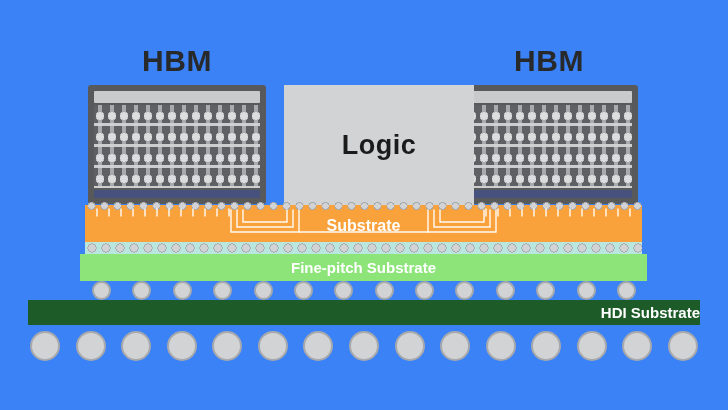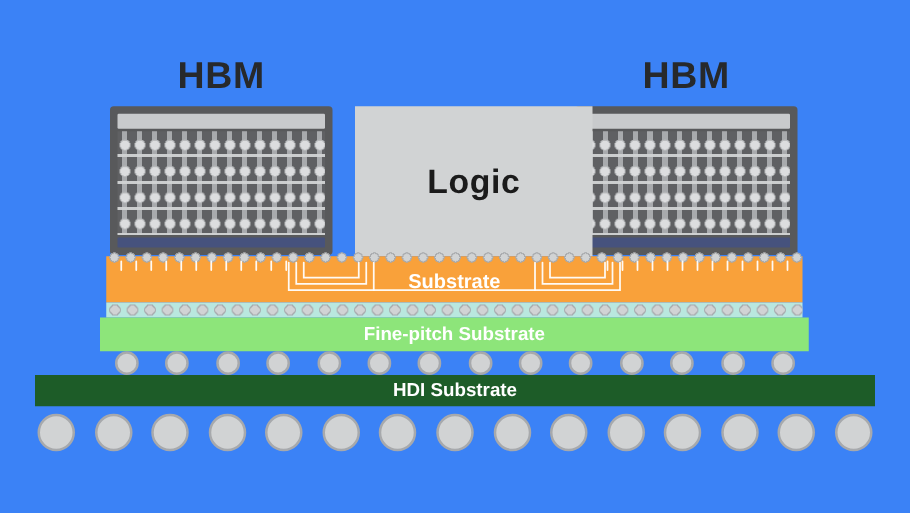--- a/index.html
+++ b/index.html
@@ -64,21 +64,21 @@
   
   .fine-pitch{
     position:absolute;left:80px;top:254px;width:567px;height:27px;
     background:var(--light_green,#8de57a);
   }
   .fine-pitch .layer-label{width:100%;text-align:center;font-size:15px;font-weight:700;color:#fff;line-height:27px;border-radius:11px;}
   .hdi{
     position:absolute;left:28px;top:300px;width:672px;height:25px;
     background:var(--dark_green,#1d5c28);
   }
-  .hdi .layer-label{width:100%;text-align:center;font-size:15px;font-weight:700;color:#fff;line-height:25px;}
+  .hdi .layer-label{width:100%;text-align:right;font-size:15px;font-weight:700;color:#fff;line-height:25px;}
   
   .ball-row{position:absolute;display:flex;justify-content:space-between;}
   .ball-row.mid{left:92px;top:281px;width:544px;height:19px;}
   .ball-row.bottom{left:30px;top:331px;width:668px;height:30px;}
   .ball{border-radius:50%;background:var(--ball,#d1d3d4);border:2px solid var(--ball_border,#a7a9ac);box-sizing:border-box;}
   .ball.mid{width:19px;height:19px;}
   .ball.big{width:30px;height:30px;}
 </style>
 </head>
 <body>

